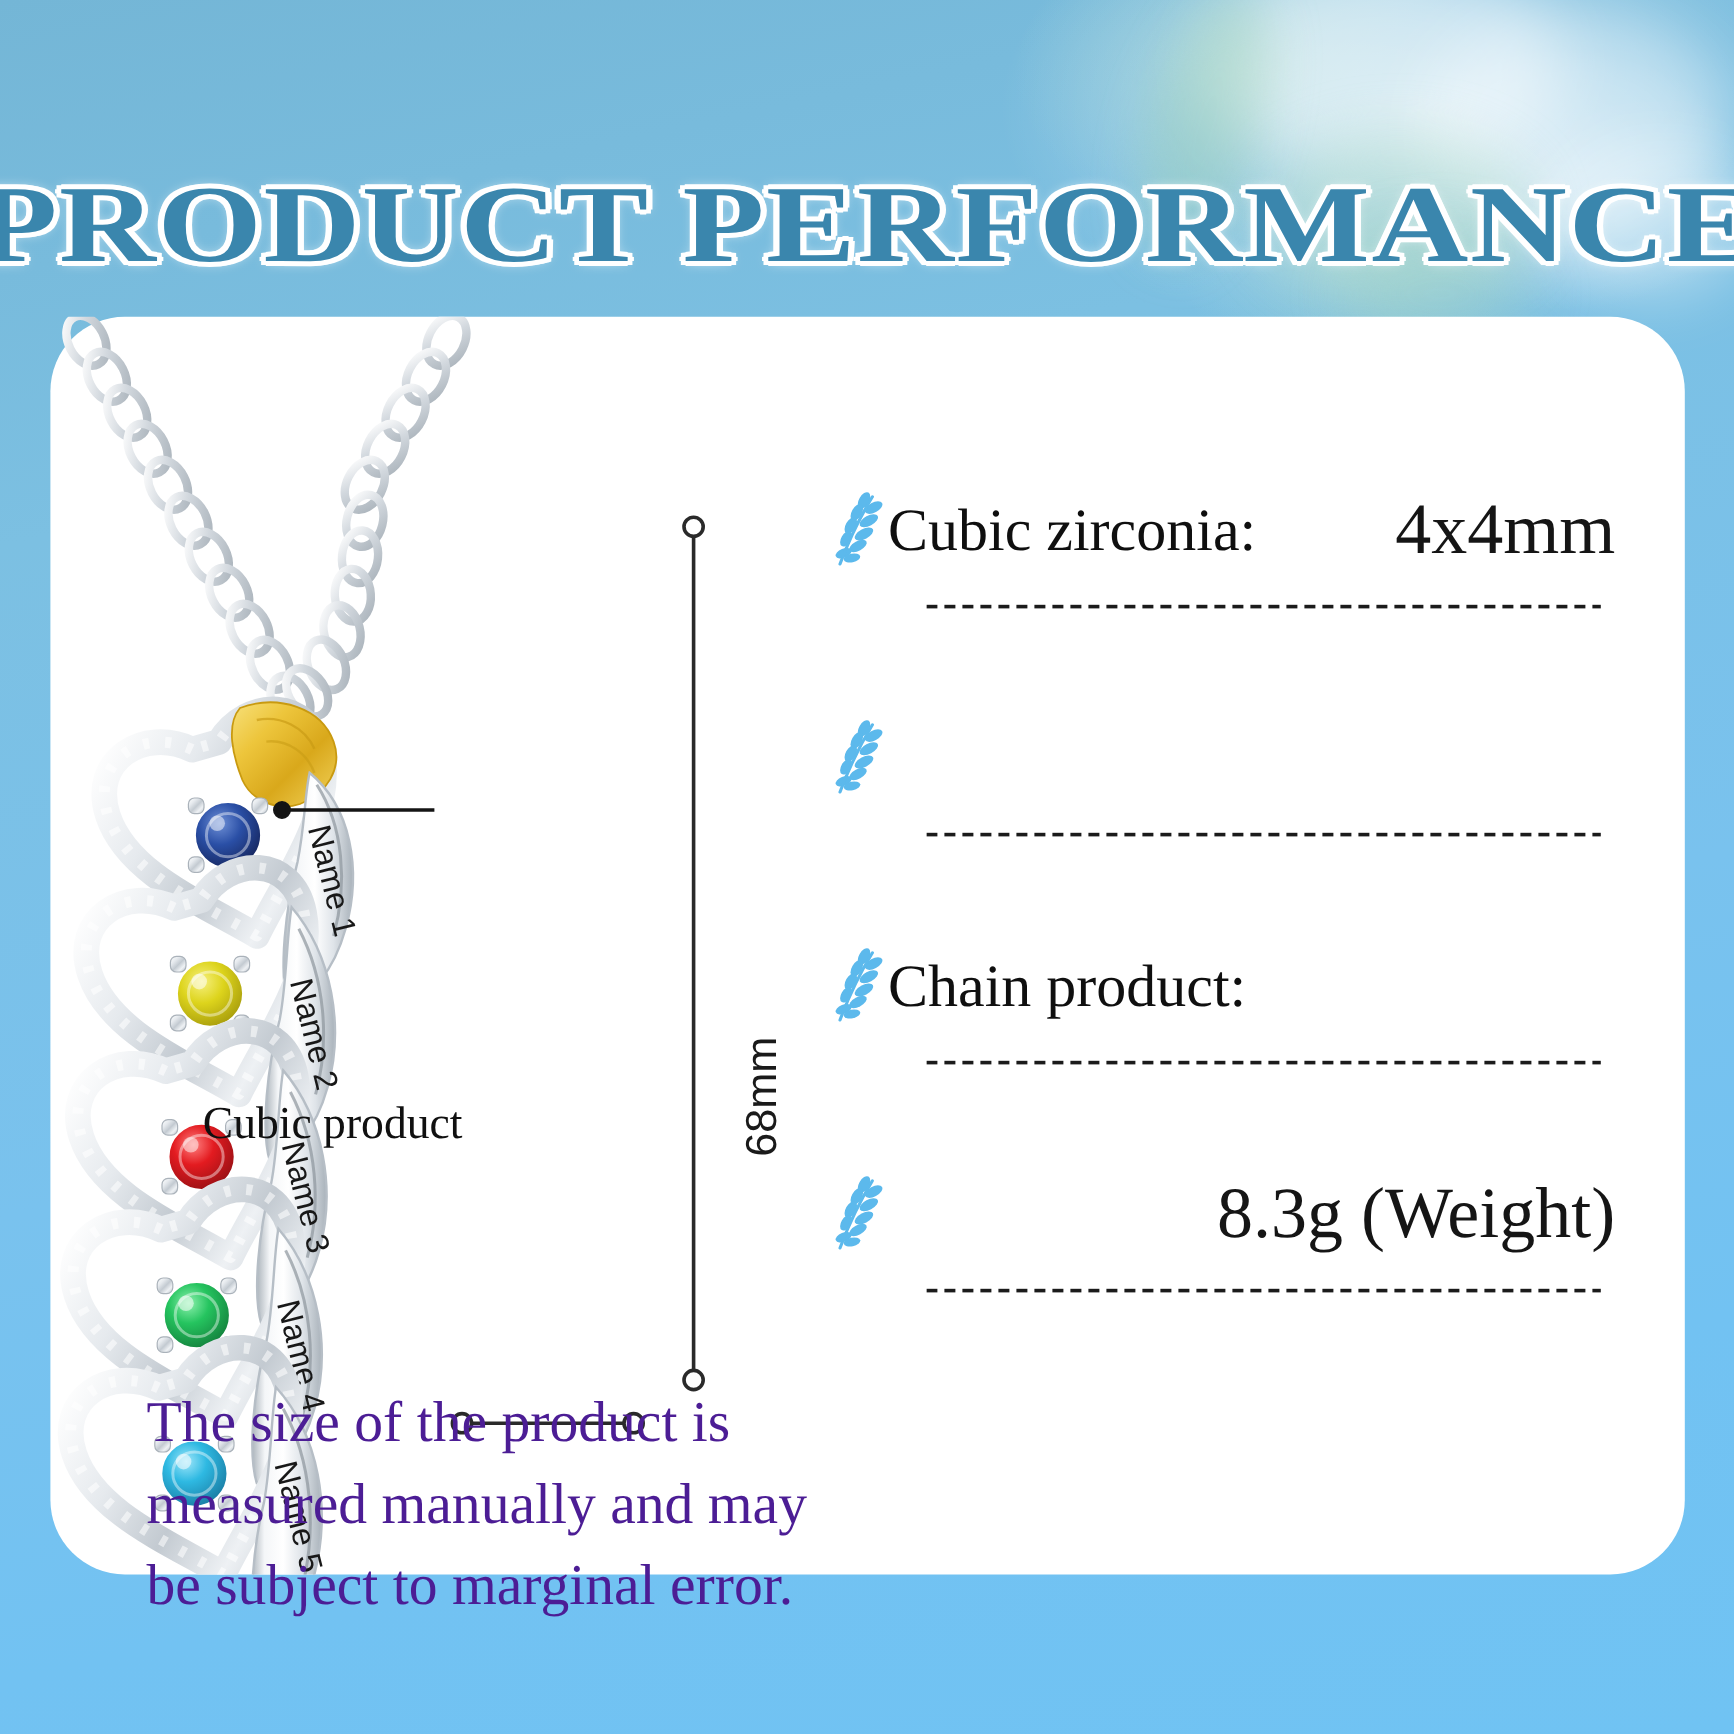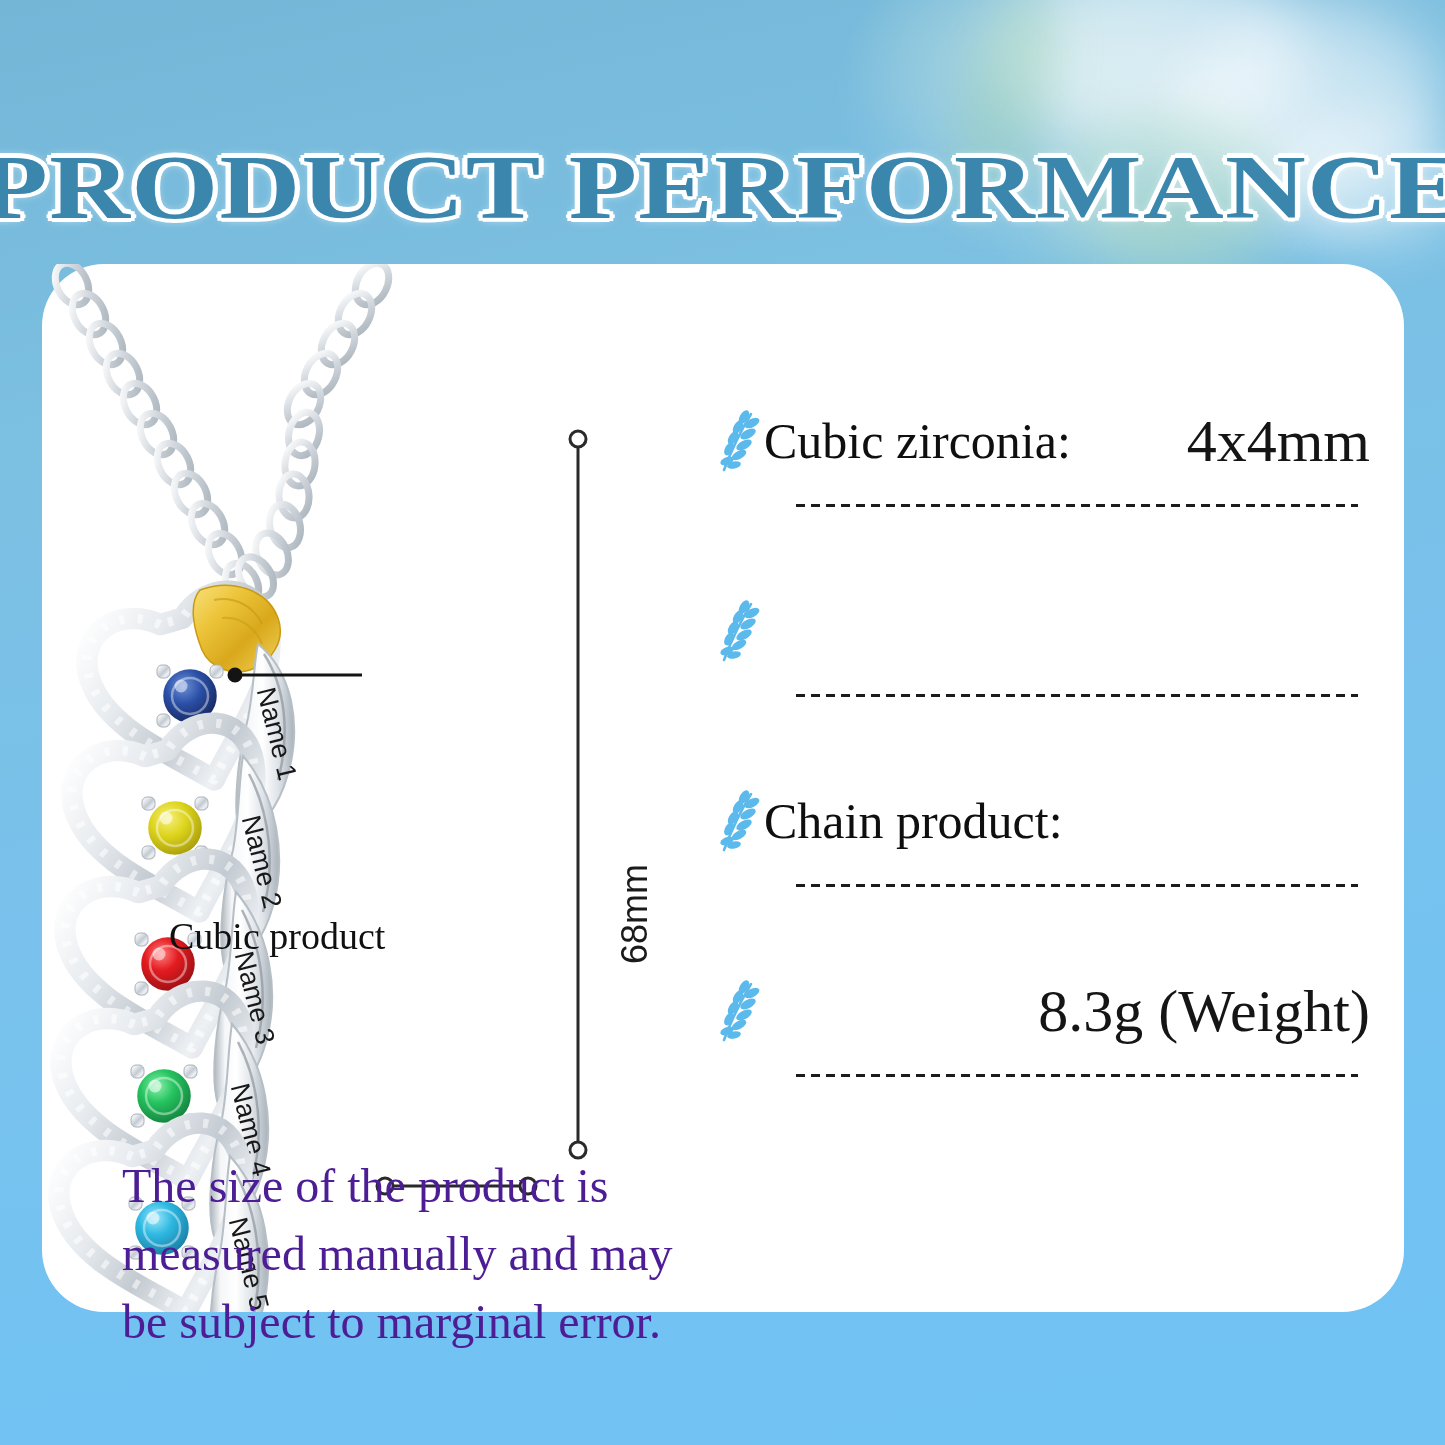--- a/index.html
+++ b/index.html
@@ -46,21 +46,21 @@
     left:42px; top:264px;
     width:1362px; height:1048px;
     background:#ffffff;
     border-radius:62px;
   }
 
   
   .product { position:absolute; left:0; top:0; width:660px; height:1048px; }
 
   
-  .specs { position:absolute; left:676px; top:118px; width:660px; }
+  .specs { position:absolute; left:652px; top:118px; width:660px; }
   .spec-row { position:relative; height:190px; }
   .spec-line { display:flex; align-items:center; height:118px; }
   .sprig { width:42px; height:62px; flex:0 0 42px; margin-right:4px; }
   .spec-label {
     font-size:50px; color:#0f0f0f; white-space:nowrap;
     font-family:"Liberation Serif", serif;
   }
   .spec-value {
     font-size:60px; color:#151515; white-space:nowrap;
     font-family:"Liberation Serif", serif;

